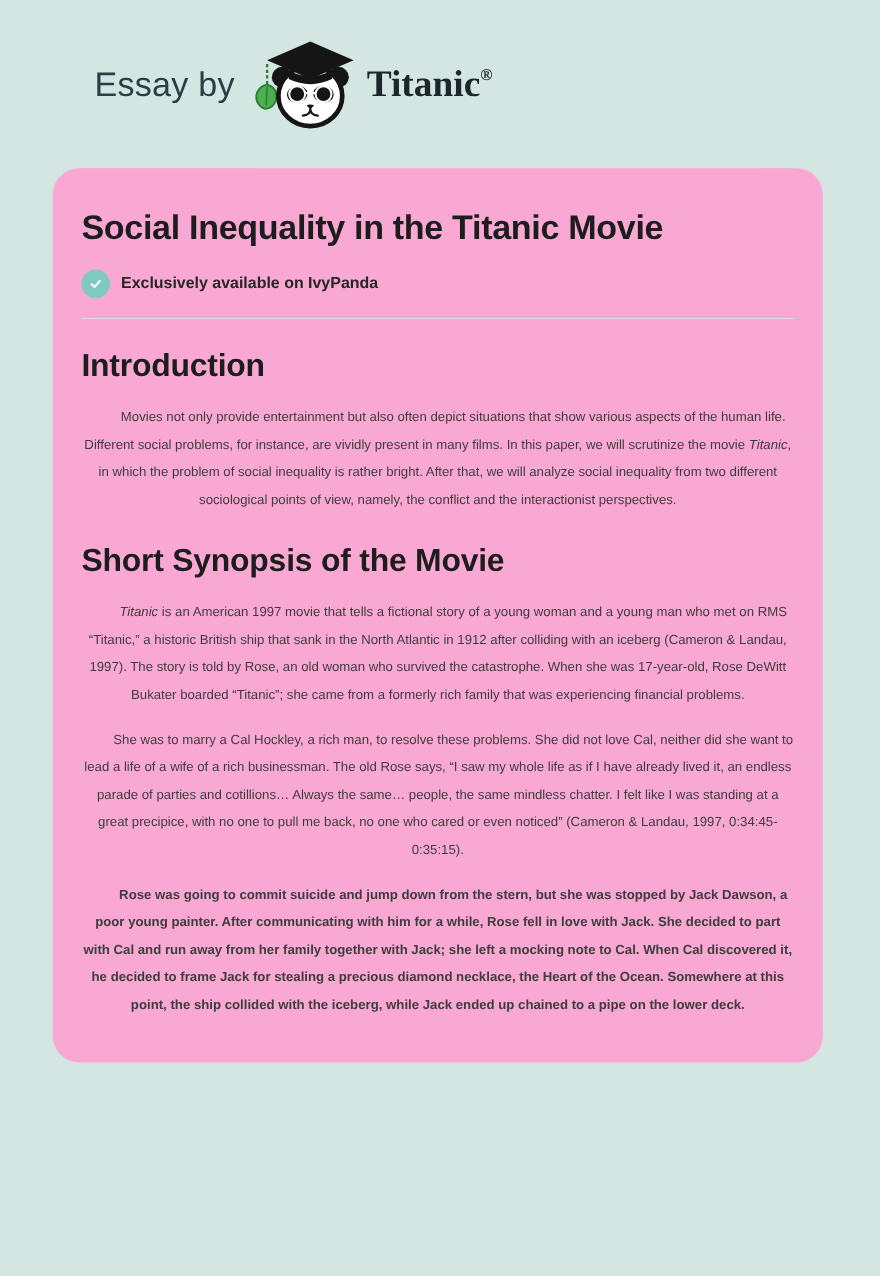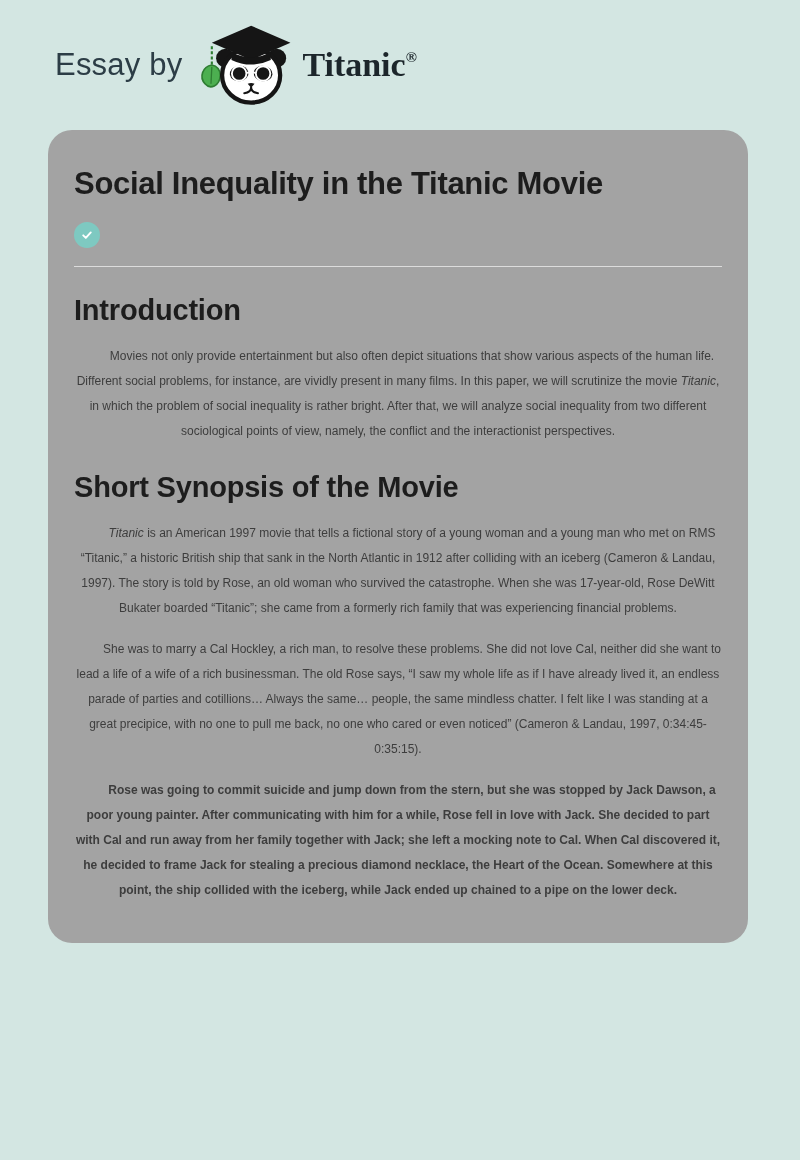--- a/index.html
+++ b/index.html
@@ -5,24 +5,24 @@
   * { box-sizing: border-box; }
   html, body { margin: 0; padding: 0; }
   body {
     width: 800px;
     height: 1160px;
     background: #d3e6e2;
     font-family: "Liberation Sans", sans-serif;
     overflow: hidden;
   }
   .site-header {
-    height: 130px;
+    height: 153px;
     display: flex;
     align-items: center;
-    padding-left: 55px;
+    padding-left: 86px;
   }
   .essay-by {
     font-size: 31px;
     color: #2c3d46;
     letter-spacing: 0.2px;
     margin-right: 16px;
   }
   .logo { display: inline-flex; }
   .logo svg { width: 96px; height: 82px; display: block; }
   .brand {
@@ -30,21 +30,21 @@
     font-weight: bold;
     font-size: 34px;
     color: #1c262b;
     margin-left: 8px;
     line-height: 1;
   }
   .brand sup { font-size: 15px; vertical-align: 14px; }
   .card {
     width: 700px;
     margin-left: 48px;
-    background: #a3a3a3;
+    background: #f9a8d4;
     border-radius: 24px;
     padding: 36px 26px 40px 26px;
   }
   h1.essay-title {
     margin: 0 0 20px 0;
     font-size: 31px;
     line-height: 36px;
     font-weight: bold;
     color: #1d1d1d;
     letter-spacing: -0.3px;
@@ -132,20 +132,21 @@
 
 <main class="card">
   <h1 class="essay-title">Social Inequality in the Titanic Movie</h1>
 
   <div class="badge">
     <span class="badge-circle">
       <svg viewBox="0 0 24 24" xmlns="http://www.w3.org/2000/svg">
         <path d="M5.5 12.5 L10 17 L18.5 7.5" fill="none" stroke="#ffffff" stroke-width="3.2" stroke-linecap="round" stroke-linejoin="round"></path>
       </svg>
     </span>
+    <span class="badge-label">Exclusively available on IvyPanda</span>
   </div>
 
   <hr class="divider">
 
   <h2 class="section-heading">Introduction</h2>
 
   <p class="body-para"><span>Movies not only provide entertainment but also often depict situations that show various aspects of the human life. Different social problems, for instance, are vividly present in many films. In this paper, we will scrutinize the movie </span><em>Titanic</em><span>, in which the problem of social inequality is rather bright. After that, we will analyze social inequality from two different sociological points of view, namely, the conflict and the interactionist perspectives.</span></p>
 
   <h2 class="section-heading">Short Synopsis of the Movie</h2>
 

